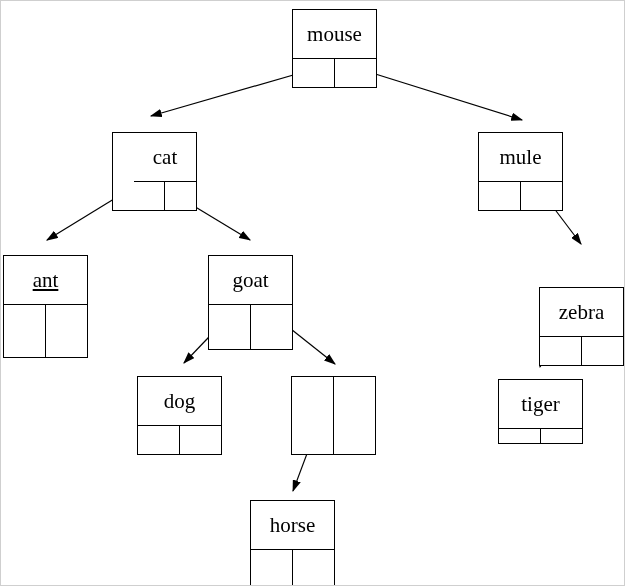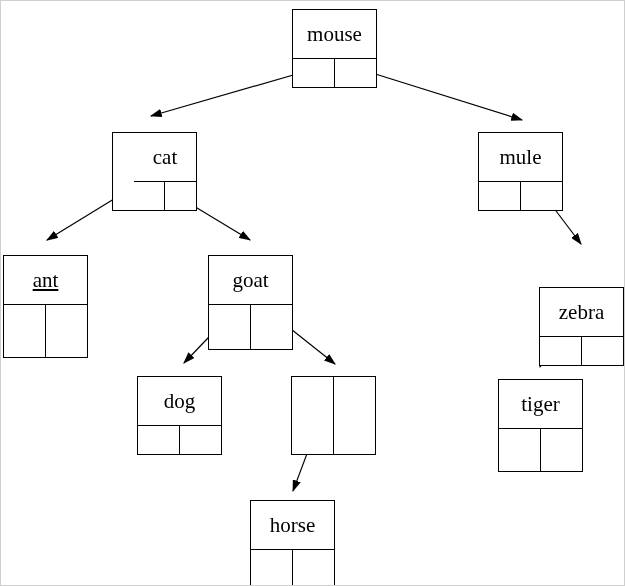--- a/index.html
+++ b/index.html
@@ -132,21 +132,21 @@
           <div class="ptr left"></div>
           <div class="ptr right"></div>
         </div>
       </div>
       <div class="node" style="left: 290px; top: 375px; width: 85px; height: 79px;">
         <div class="node-pointers">
           <div class="ptr left"></div>
           <div class="ptr right"></div>
         </div>
       </div>
-      <div class="node" style="left: 497px; top: 378px; width: 85px; height: 93px;">
+      <div class="node" style="left: 497px; top: 378px; width: 85px; height: 65px;">
         <div class="node-label">tiger</div>
         <div class="node-pointers">
           <div class="ptr left"></div>
           <div class="ptr right"></div>
         </div>
       </div>
       <div class="node" style="left: 249px; top: 499px; width: 85px; height: 100px;">
         <div class="node-label">horse</div>
         <div class="node-pointers">
           <div class="ptr left"></div>

